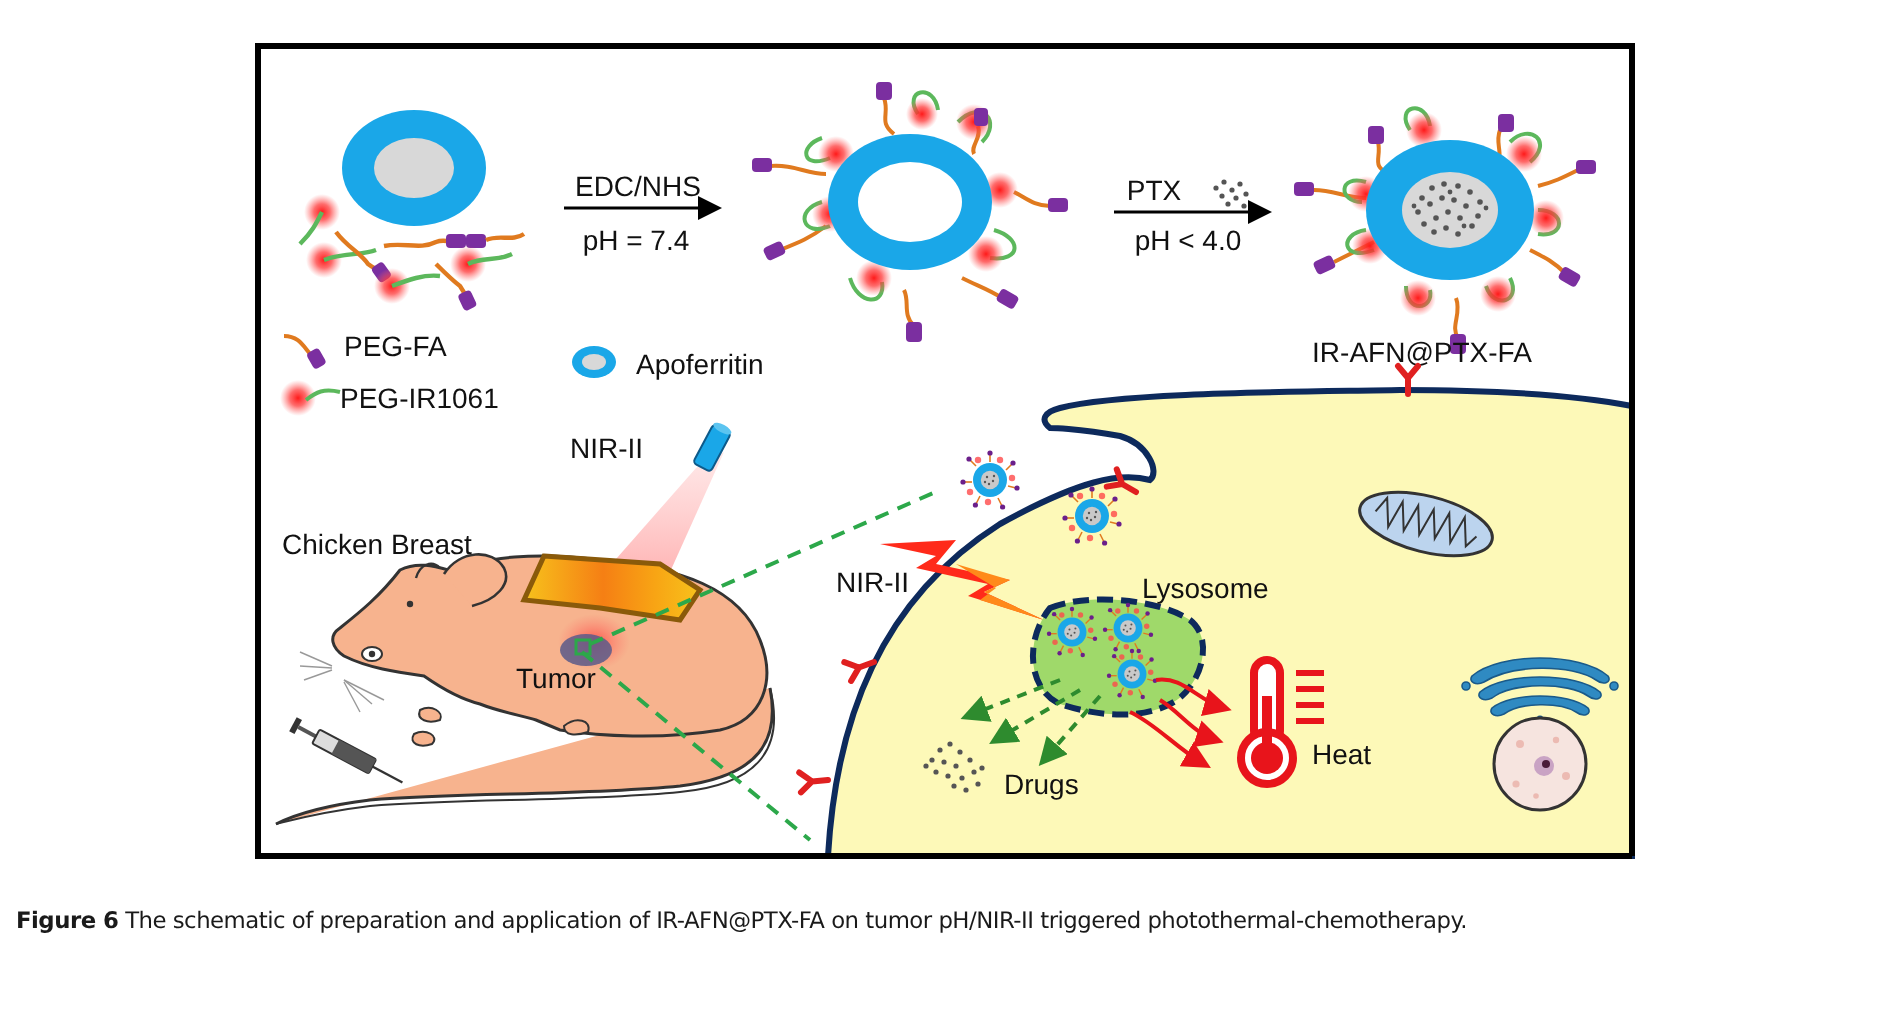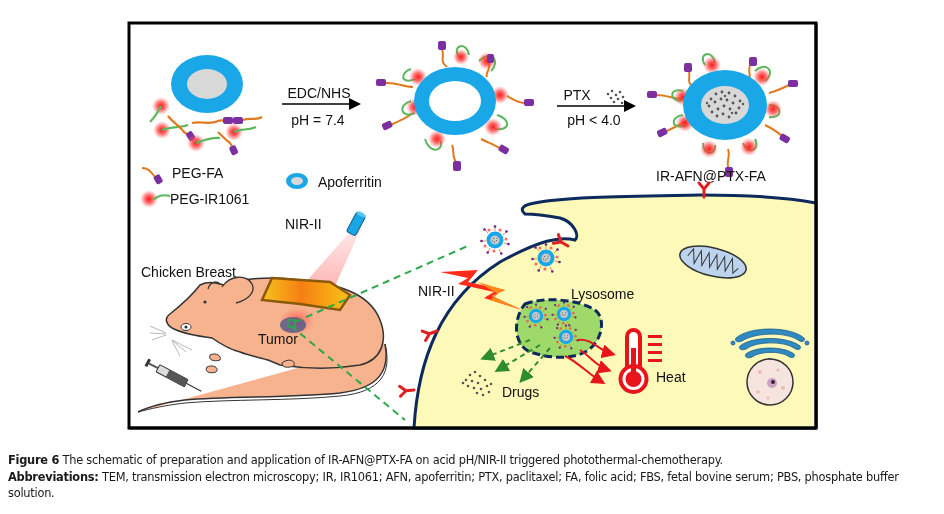--- a/index.html
+++ b/index.html
@@ -396,15 +396,14 @@
   </g>
 
   <g stroke="#2ca84a" stroke-width="2" stroke-dasharray="7 5" fill="none">
     <line x1="295" y1="322" x2="470" y2="245"></line>
     <line x1="291" y1="326" x2="405" y2="420"></line>
   </g>
 </svg>
 </div>
 
 <div id="caption">
-  <p><span class="b">Figure 6</span> <span>The schematic of preparation and application of IR-AFN@PTX-FA on acid pH/NIR-II triggered photothermal-chemotherapy.</span></p>
-  <p><span class="b">Abbreviations:</span> <span>TEM, transmission electron microscopy; IR, IR1061; AFN, apoferritin; PTX, paclitaxel; FA, folic acid; FBS, fetal bovine serum; PBS, phosphate buffer solution.</span></p>
+  <p><span class="b">Figure 6</span> <span>The schematic of preparation and application of IR-AFN@PTX-FA on tumor pH/NIR-II triggered photothermal-chemotherapy.</span></p>
 </div>
 
 </body></html>

